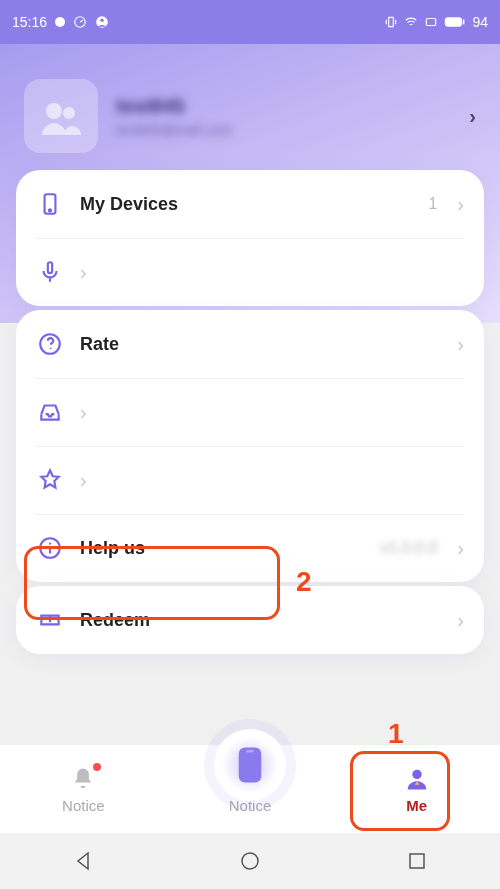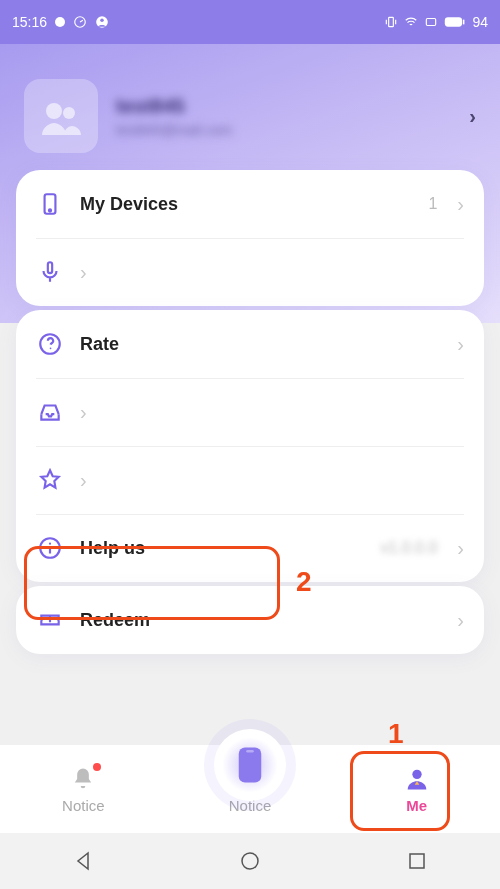--- a/index.html
+++ b/index.html
@@ -86,21 +86,21 @@
     height:88px;
     background:#fff;
     display:flex;
     padding-top:20px;
   }
   .tab {
     flex:1; display:flex; flex-direction:column; align-items:center;
     gap:4px; font-size:15px; color:#aaa;
     position:relative;
   }
-  .tab.active { color:#ec4899; font-weight:600;}
+  .tab.active { color:#b91c1c; font-weight:600;}
   .tab-icon { width:28px; height:28px; position:relative;}
   .tab-label {}
   .device-bump {
     position:absolute; top:-36px; left:50%; transform:translateX(-50%);
     width:72px; height:72px; border-radius:50%;
     background:#fff;
     display:flex; align-items:center; justify-content:center;
     box-shadow: 0 0 0 10px rgba(122,99,232,.08);
   }
   .device-bump .halo {

